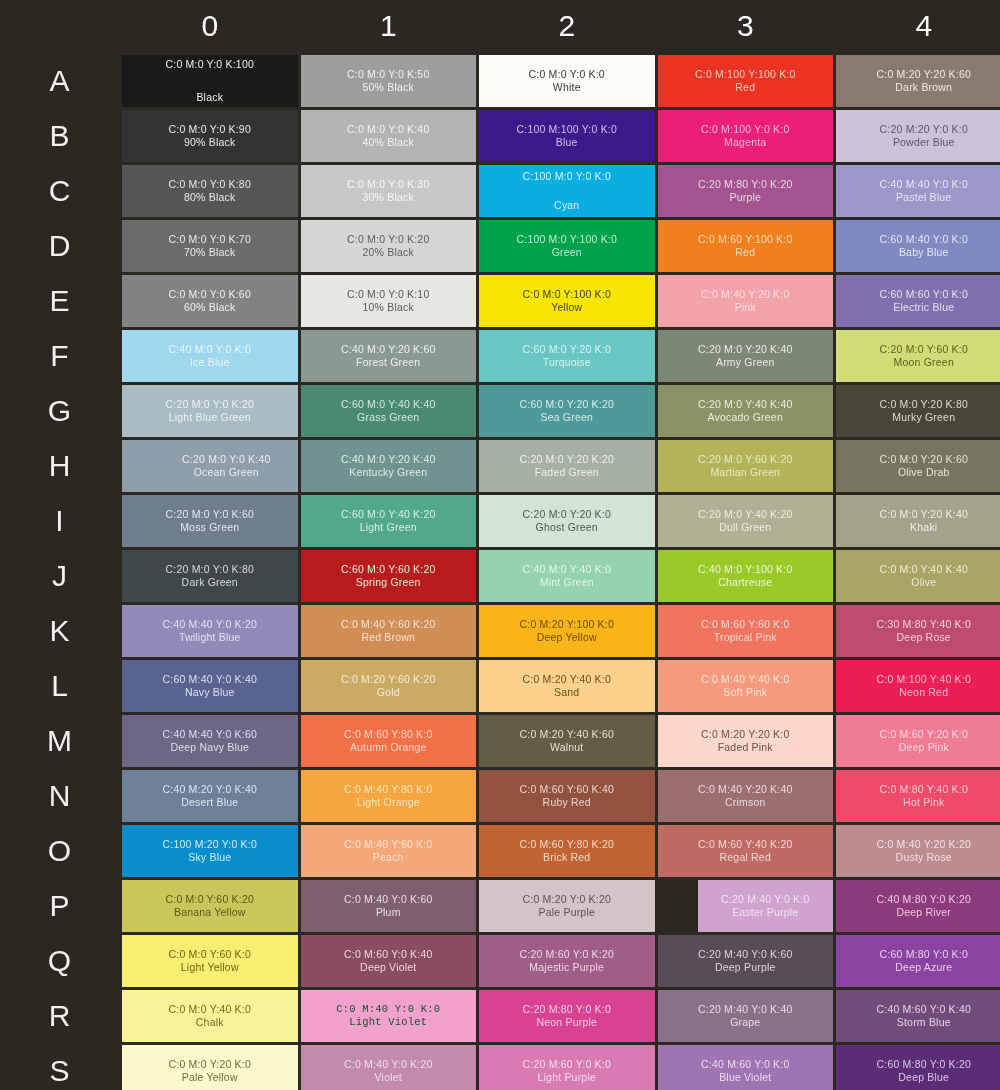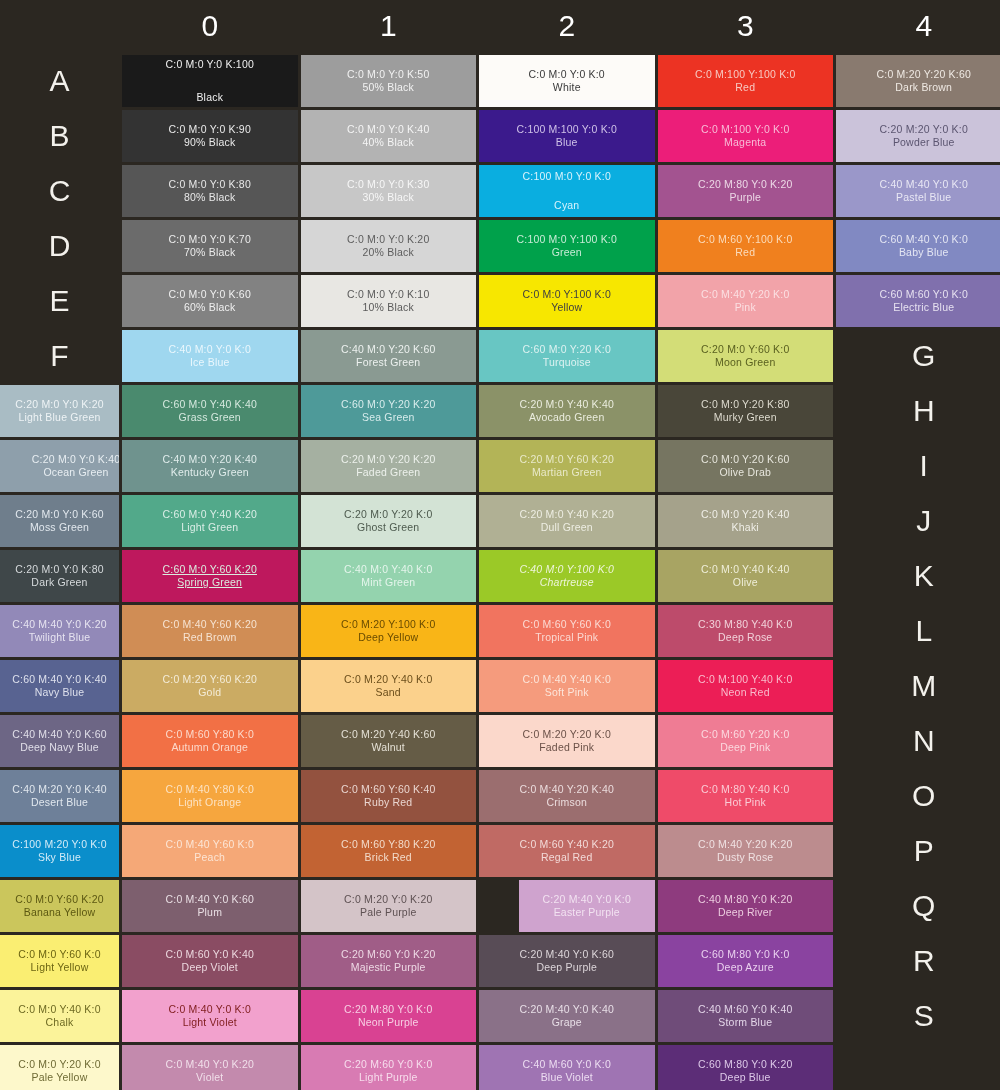--- a/index.html
+++ b/index.html
@@ -174,20 +174,24 @@
       <div class="nm">Ice Blue</div>
     </div>
     <div class="swatch" style="background: rgb(138, 154, 146); color: rgb(237, 241, 239);">
       <div class="cmyk">C:40  M:0  Y:20  K:60</div>
       <div class="nm">Forest Green</div>
     </div>
     <div class="swatch" style="background: rgb(104, 198, 195); color: rgb(221, 242, 241);">
       <div class="cmyk">C:60  M:0  Y:20  K:0</div>
       <div class="nm">Turquoise</div>
     </div>
+    <div class="swatch" style="background: rgb(124, 136, 117); color: rgb(233, 236, 231);">
+      <div class="cmyk">C:20  M:0  Y:20  K:40</div>
+      <div class="nm">Army Green</div>
+    </div>
     <div class="swatch" style="background: rgb(211, 221, 119); color: rgb(90, 96, 32);">
       <div class="cmyk">C:20  M:0  Y:60  K:0</div>
       <div class="nm">Moon Green</div>
     </div>
     <div class="row-head">G</div>
     <div class="swatch" style="background: rgb(169, 188, 196); color: rgb(238, 243, 245);">
       <div class="cmyk">C:20  M:0  Y:0  K:20</div>
       <div class="nm">Light Blue Green</div>
     </div>
     <div class="swatch" style="background: rgb(74, 138, 110); color: rgb(214, 233, 223);">
@@ -246,29 +250,29 @@
     </div>
     <div class="swatch" style="background: rgb(165, 162, 139); color: rgb(240, 239, 232);">
       <div class="cmyk">C:0  M:0  Y:20  K:40</div>
       <div class="nm">Khaki</div>
     </div>
     <div class="row-head">J</div>
     <div class="swatch" style="background: rgb(63, 71, 73); color: rgb(214, 218, 220);">
       <div class="cmyk">C:20  M:0  Y:0  K:80</div>
       <div class="nm">Dark Green</div>
     </div>
-    <div class="swatch" style="background: #be185d; color: rgb(219, 236, 223); text-decoration: underline;">
+    <div class="swatch" style="background: #b91c1c; color: rgb(219, 236, 223);">
       <div class="cmyk">C:60  M:0  Y:60  K:20</div>
       <div class="nm">Spring Green</div>
     </div>
     <div class="swatch" style="background: rgb(148, 211, 174); color: rgb(229, 245, 236);">
       <div class="cmyk">C:40  M:0  Y:40  K:0</div>
       <div class="nm">Mint Green</div>
     </div>
-    <div class="swatch" style="background: rgb(155, 201, 39); color: rgb(238, 245, 218); font-style: italic;">
+    <div class="swatch" style="background: rgb(155, 201, 39); color: rgb(238, 245, 218);">
       <div class="cmyk">C:40  M:0  Y:100  K:0</div>
       <div class="nm">Chartreuse</div>
     </div>
     <div class="swatch" style="background: rgb(168, 164, 99); color: rgb(239, 238, 217);">
       <div class="cmyk">C:0  M:0  Y:40  K:40</div>
       <div class="nm">Olive</div>
     </div>
     <div class="row-head">K</div>
     <div class="swatch" style="background: rgb(146, 137, 184); color: rgb(230, 227, 240);">
       <div class="cmyk">C:40  M:40  Y:0  K:20</div>
@@ -414,21 +418,21 @@
     </div>
     <div class="swatch" style="background: rgb(138, 67, 160); color: rgb(234, 208, 239);">
       <div class="cmyk">C:60  M:80  Y:0  K:0</div>
       <div class="nm">Deep Azure</div>
     </div>
     <div class="row-head">R</div>
     <div class="swatch" style="background: rgb(251, 243, 154); color: rgb(110, 106, 35);">
       <div class="cmyk">C:0  M:0  Y:40  K:0</div>
       <div class="nm">Chalk</div>
     </div>
-    <div class="swatch" style="background: rgb(242, 161, 205); color: #7f1d1d;">
+    <div class="swatch" style="background: rgb(242, 161, 205); color: #14532d; font-family: Liberation Mono, monospace;">
       <div class="cmyk">C:0  M:40  Y:0  K:0</div>
       <div class="nm">Light Violet</div>
     </div>
     <div class="swatch" style="background: rgb(217, 66, 146); color: rgb(247, 206, 227);">
       <div class="cmyk">C:20  M:80  Y:0  K:0</div>
       <div class="nm">Neon Purple</div>
     </div>
     <div class="swatch" style="background: rgb(138, 113, 136); color: rgb(232, 223, 231);">
       <div class="cmyk">C:20  M:40  Y:0  K:40</div>
       <div class="nm">Grape</div>

